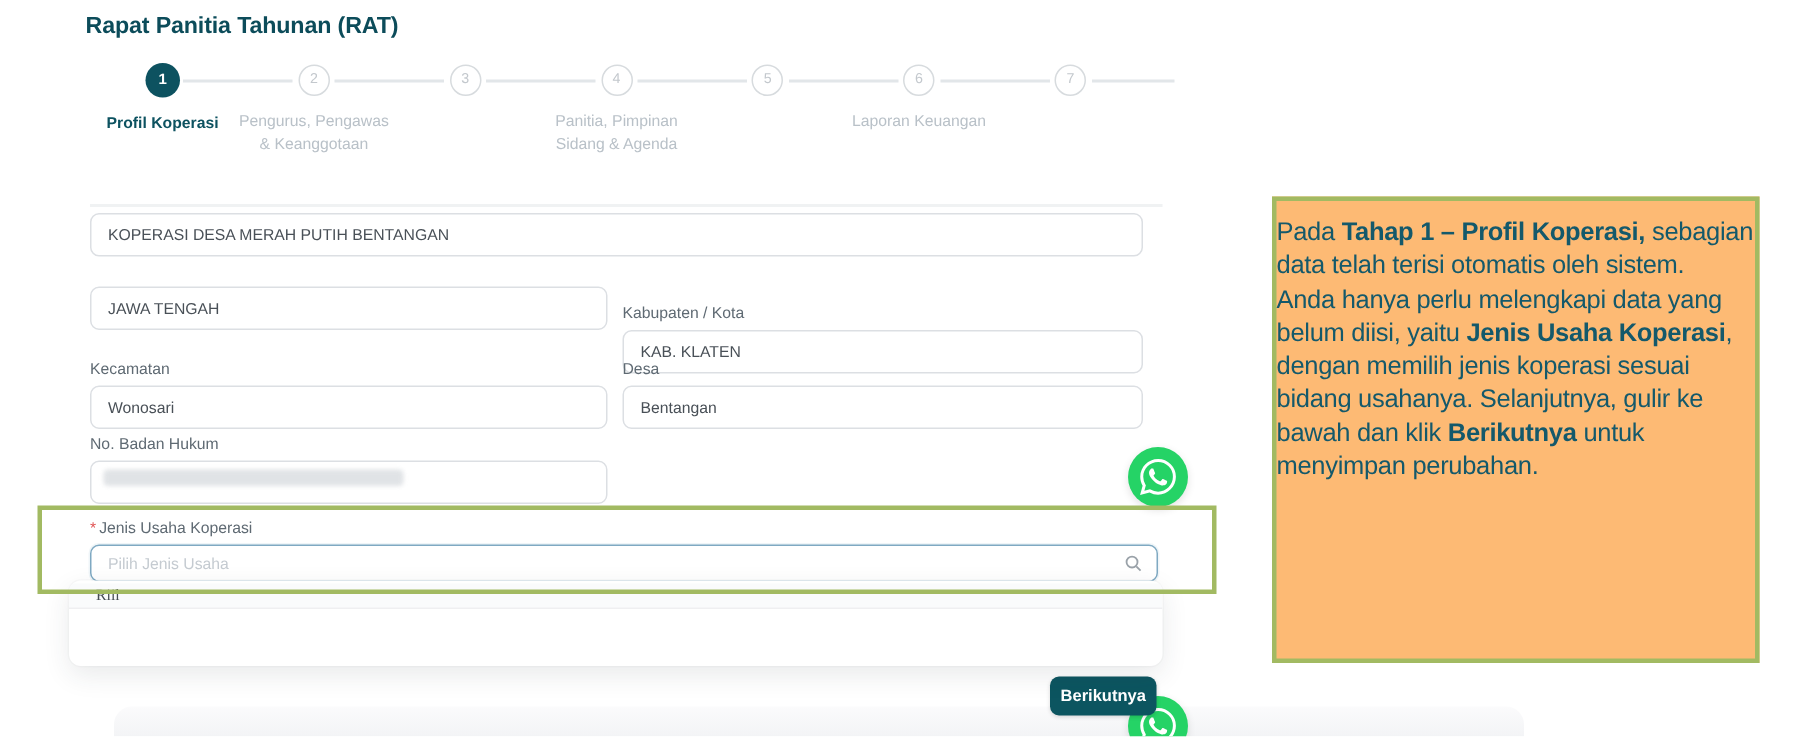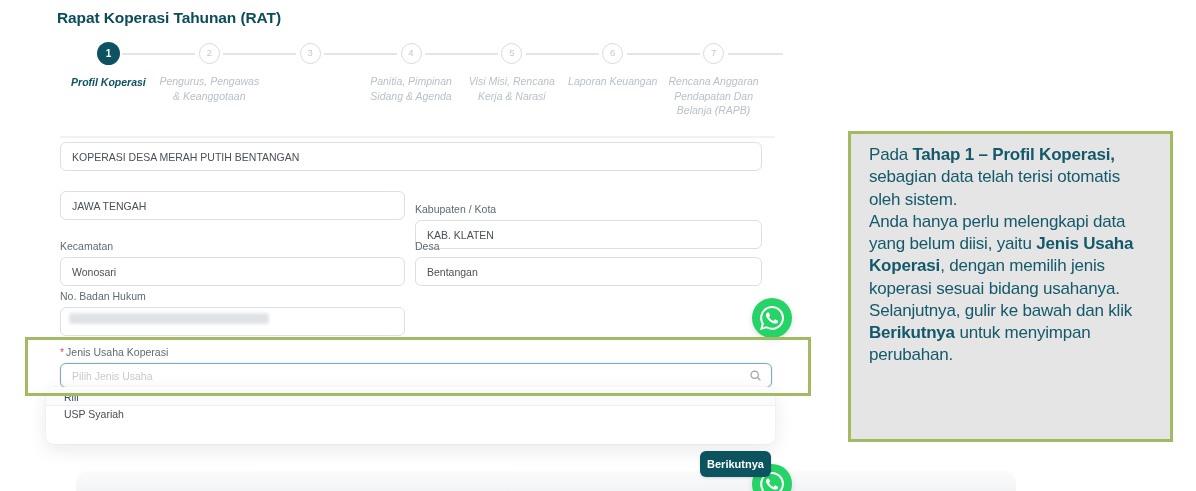--- a/index.html
+++ b/index.html
@@ -27,21 +27,21 @@
   }
   .step:not(:first-child)::before {
     content:""; position:absolute; top:11px; right:calc(50% + 14px);
     width:calc(100% - 28px); height:1.5px; background:#e2e6e9;
   }
   .step:last-child::after {
     content:""; position:absolute; top:11px; left:calc(50% + 14px);
     width:55px; height:1.5px; background:#e2e6e9;
   }
   .step .lbl {
-    margin:10px auto 0; max-width:124px; font-size:10.5px; line-height:1.4; color:#b9c1c8;font-style:italic;
+    margin:10px auto 0; max-width:124px; font-size:10.5px; line-height:1.4; color:#b9c1c8;
   }
   .step.active .lbl { color:#0d5260; font-weight:700; }
   
   .divider { position:absolute; left:60px; top:136px; width:715px; height:2px; background:#f0f2f3; }
   
   .fgroup { position:absolute; }
   .flabel { display:block; font-size:10.5px; color:#5f6a73; margin-bottom:5px; }
   .req { color:#e05252; margin-right:2px; }
   .finput {
     width:100%; height:29px; border:1px solid #dcdfe3; border-radius:6px;
@@ -57,32 +57,32 @@
   }
   .search-input { height:25px; border:1.4px solid #7fa9c2; box-shadow:0 0 0 1px rgba(127,169,194,.12); padding-right:34px; }
   .search-icon { position:absolute; right:10px; top:6px; width:13px; height:13px; pointer-events:none; }
   
   .dropdown {
     position:absolute; left:46px; top:387px; width:729px; height:57px;
     background:#fff; border-radius:8px; box-shadow:0 6px 18px rgba(40,50,60,.10), 0 0 0 1px rgba(0,0,0,.02);
     z-index:10; padding-top:2px; overflow:hidden;
   }
   .opt {
-    height:17px; line-height:17px; padding-left:18px; font-size:10.5px; color:#454c53; cursor:pointer;
+    height:17px; line-height:17px; padding-left:18px; font-size:10.5px; color:#454c53; cursor:pointer;font-family:Liberation Serif, serif;
   }
   .opt.first { background:#fafbfc; border-bottom:1px solid #efeff1; }
   
   .hl-box {
     position:absolute; left:25px; top:337px; width:786px; height:59px;
     border:3px solid #a2ba62; z-index:20; pointer-events:none;
   }
   .note-box {
     position:absolute; left:848px; top:131px; width:325px; height:311px;
-    border:3px solid #a2ba62; background:#e5e5e5; z-index:20;
-    padding:10px 18px;
+    border:3px solid #a2ba62; background:#fdba74; z-index:20;
+    padding:10px 0;
   }
   .note-text {
     font-size:17px; line-height:1.31; color:#14596b; white-space:pre-line; letter-spacing:-0.2px;
   }
   .note-text .b { font-weight:700; }
   
   .next-btn {
     position:absolute; left:700px; top:451px; width:71px; height:26px;
     background:#0c5560; color:#fff; border:none; border-radius:6px;
     font-family:"Liberation Sans",sans-serif; font-size:11px; font-weight:600;
@@ -102,49 +102,47 @@
     position:absolute; left:76px; top:471px; width:940px; height:20px;
     background:linear-gradient(to bottom,#fbfbfc,#f3f4f6);
     border-radius:12px 12px 0 0; z-index:1;
   }
 </style>
 </head>
 <body>
 
 <div class="screen">
 
-  <div class="page-title">Rapat Koperasi Tahunan (RAT)</div>
+  <div class="page-title">Rapat Panitia Tahunan (RAT)</div>
 
   <div class="stepper" id="stepper">
       <div class="step active">
      <div class="dot">1</div>
      <div class="lbl">Profil Koperasi</div>
    </div>
       <div class="step ">
      <div class="dot">2</div>
      <div class="lbl">Pengurus, Pengawas &amp; Keanggotaan</div>
    </div>
       <div class="step ">
      <div class="dot">3</div>
    </div>
       <div class="step ">
      <div class="dot">4</div>
      <div class="lbl">Panitia, Pimpinan Sidang &amp; Agenda</div>
    </div>
       <div class="step ">
      <div class="dot">5</div>
-     <div class="lbl">Visi Misi, Rencana Kerja &amp; Narasi</div>
    </div>
       <div class="step ">
      <div class="dot">6</div>
      <div class="lbl">Laporan Keuangan</div>
    </div>
       <div class="step ">
      <div class="dot">7</div>
-     <div class="lbl">Rencana Anggaran Pendapatan Dan Belanja (RAPB)</div>
    </div>
     </div>
 
   <div class="divider"></div>
 
   <div class="fgroup" style="left:60px; top:142px; width:702px;">
     <input class="finput" readonly="" value="KOPERASI DESA MERAH PUTIH BENTANGAN" style="">
   </div>
 
   <div class="fgroup" style="left:60px; top:191px; width:345px;">
@@ -178,21 +176,20 @@
       <input class="finput search-input" placeholder="Pilih Jenis Usaha" style="">
       <svg class="search-icon" viewBox="0 0 16 16" fill="none" stroke="#9aa2a9" stroke-width="1.5">
         <circle cx="7" cy="7" r="4.5"></circle>
           <line x1="10.5" y1="10.5" x2="14" y2="14"></line>
       </svg>
     </div>
   </div>
 
   <div class="dropdown" id="dropdown">
       <div class="opt first">Riil</div>
-      <div class="opt ">USP Syariah</div>
     </div>
 
   <div class="hl-box"></div>
 
   <div class="note-box">
     <div class="note-text" id="note-text"><span class="">Pada </span><span class="b">Tahap 1 –  Profil Koperasi,</span><span class=""> sebagian data telah terisi otomatis oleh sistem.
 Anda hanya perlu melengkapi data yang belum diisi, yaitu </span><span class="b">Jenis Usaha Koperasi</span><span class="">, dengan memilih jenis koperasi sesuai bidang usahanya. Selanjutnya, gulir ke bawah dan klik </span><span class="b">Berikutnya</span><span class=""> untuk menyimpan perubahan.</span></div>
   </div>
 
   <div class="bottom-band"></div>

